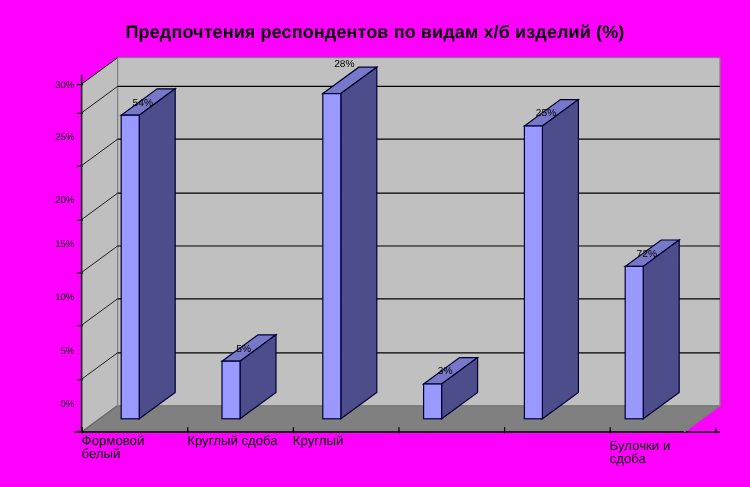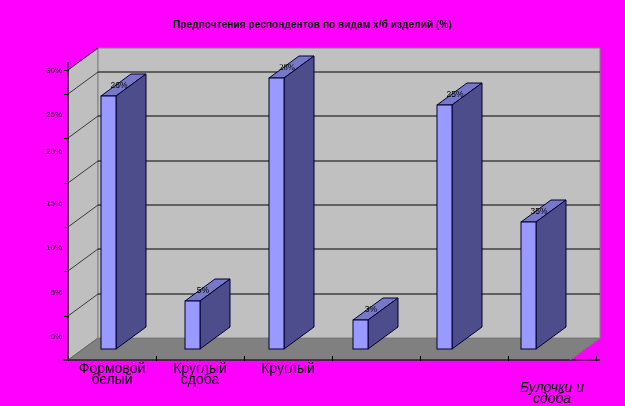--- a/index.html
+++ b/index.html
@@ -23,21 +23,21 @@
     box-sizing: border-box;
   }
 
   
   #chart-title {
     position: absolute;
     top: 19px;
     left: 0;
     width: 625px;
     text-align: center;
-    font-size: 10px;
+    font-size: 15px;
     font-weight: bold;
     color: #000000;
     letter-spacing: 0.1px;
     white-space: nowrap;
   }
 
   
   #plot-area {
     position: absolute;
     left: 0;
@@ -67,22 +67,22 @@
     white-space: nowrap;
   }
   .y-tick-mark {
     position: absolute;
     width: 5px;
     height: 1px;
     background: #000000;
   }
   .x-label {
     position: absolute;
-    text-align: center;
-    font-size: 14px;
+    text-align: left;
+    font-size: 11px;
     color: #000000;
     line-height: 11px;
     white-space: pre-line;
   }
   .x-tick-mark {
     position: absolute;
     width: 1px;
     height: 5px;
     background: #000000;
   }
@@ -167,21 +167,21 @@
 
       <g>
         <polygon points="521,222 551,200 566,200 536,222" fill="#7878C8" stroke="#000033" stroke-width="1"></polygon>
         <polygon points="536,222 566,200 566,327 536,349" fill="#4D4D8C" stroke="#000033" stroke-width="1"></polygon>
         <rect x="521" y="222" width="15" height="127" fill="#9999FF" stroke="#000033" stroke-width="1"></rect>
       </g>
     </svg>
 
     <div class="y-tick" style="left:26px; top:66px;">30%</div>
     <div class="y-tick" style="left:26px; top:110px;">25%</div>
-    <div class="y-tick" style="left:26px; top:147px;">20%</div>
+    <div class="y-tick" style="left:26px; top:162px;">20%</div>
     <div class="y-tick" style="left:26px; top:199px;">15%</div>
     <div class="y-tick" style="left:26px; top:243px;text-align:right;">10%</div>
     <div class="y-tick" style="left:26px; top:288px;">5%</div>
     <div class="y-tick" style="left:26px; top:332px;">0%</div>
 
     <div class="y-tick-mark" style="left:64px; top:70px;"></div>
     <div class="y-tick-mark" style="left:64px; top:94px;"></div>
     <div class="y-tick-mark" style="left:64px; top:138px;"></div>
     <div class="y-tick-mark" style="left:64px; top:183px;"></div>
     <div class="y-tick-mark" style="left:64px; top:227px;"></div>
@@ -194,24 +194,24 @@
     <div class="x-tick-mark" style="left:244px; top:356px;"></div>
     <div class="x-tick-mark" style="left:332px; top:356px;"></div>
     <div class="x-tick-mark" style="left:420px; top:356px;"></div>
     <div class="x-tick-mark" style="left:508px; top:356px;"></div>
     <div class="x-tick-mark" style="left:596px; top:356px;"></div>
 
     <div class="x-label" style="left:68px;  top:363px; width:88px;">Формовой
 белый</div>
     <div class="x-label" style="left:156px; top:363px; width:88px;">Круглый сдоба</div>
     <div class="x-label" style="left:244px; top:363px; width:88px;">Круглый</div>
-    <div class="x-label" style="left:508px; top:382px; width:88px;font-style:italic;">Булочки и
+    <div class="x-label" style="left:508px; top:367px; width:88px;">Булочки и
 сдоба</div>
 
-    <div class="bar-value" style="left:94px;  top:80px;  width:50px;">26%</div>
+    <div class="bar-value" style="left:94px;  top:80px;  width:50px;">54%</div>
     <div class="bar-value" style="left:178px; top:285px; width:50px;">5%</div>
-    <div class="bar-value" style="left:262px; top:62px;  width:50px;font-family:Liberation Serif, serif;">28%</div>
+    <div class="bar-value" style="left:262px; top:48px;  width:50px;">28%</div>
     <div class="bar-value" style="left:346px; top:304px; width:50px;">3%</div>
     <div class="bar-value" style="left:430px; top:89px;  width:50px;">25%</div>
-    <div class="bar-value" style="left:514px; top:206px; width:50px;">35%</div>
+    <div class="bar-value" style="left:514px; top:206px; width:50px;">72%</div>
 
   </div>
 </div>
 
 </body></html>

